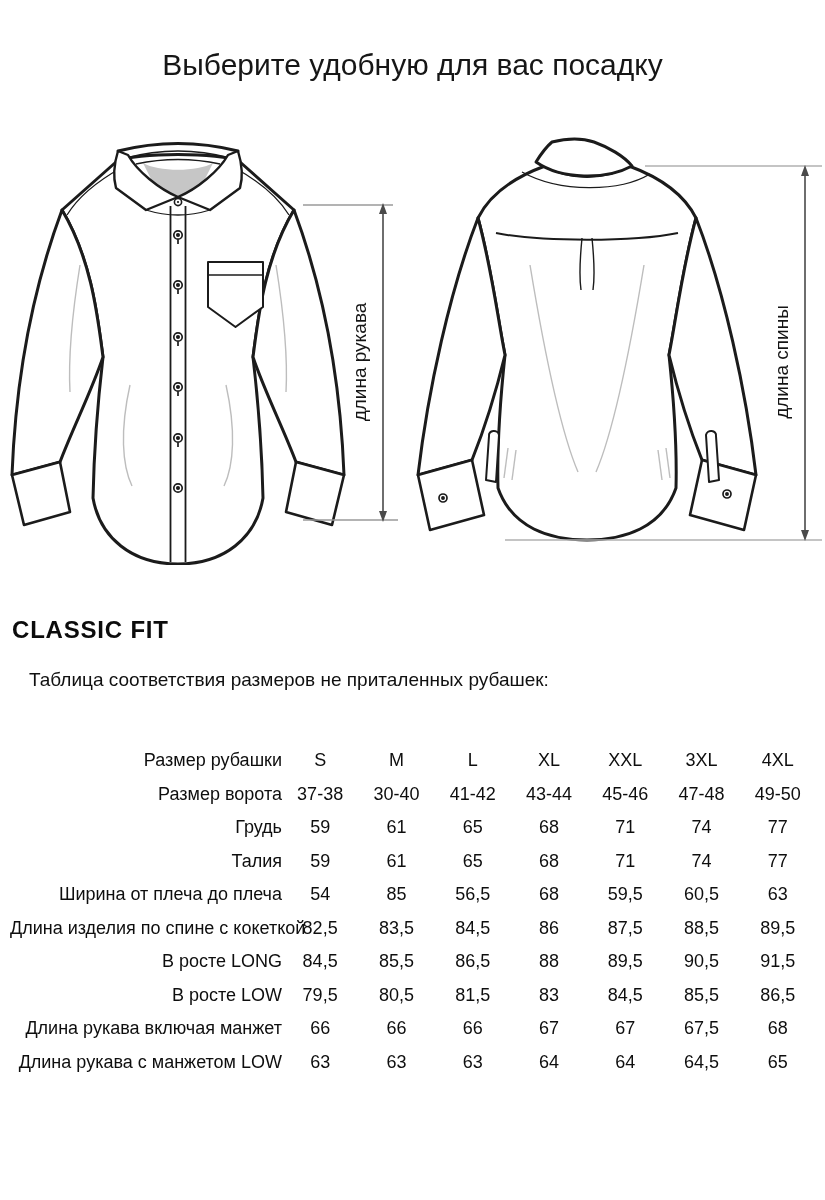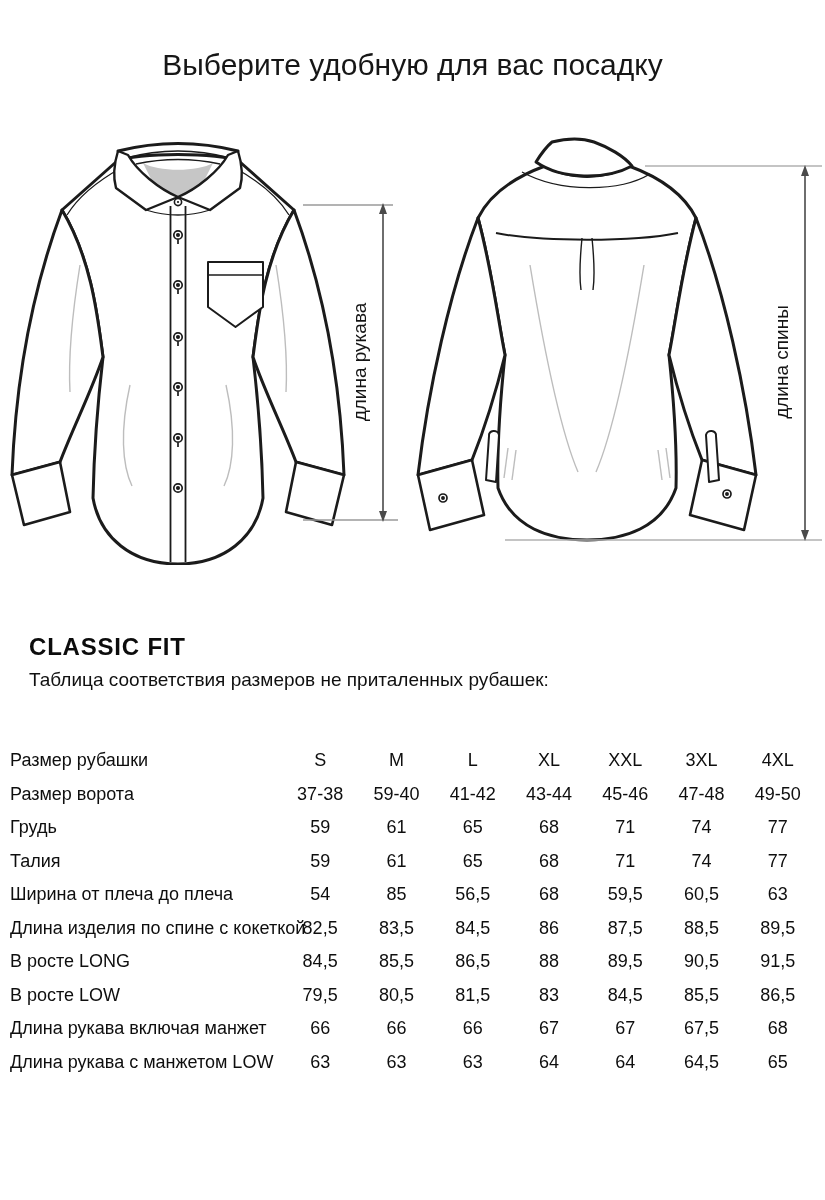--- a/index.html
+++ b/index.html
@@ -8,37 +8,37 @@
     font-family:"Liberation Sans", sans-serif; color:#111; overflow:hidden;
   }
   .page-title {
     position:absolute; top:48px; left:0; width:100%; text-align:center;
     font-size:30px; font-weight:400; color:#161616; margin:0; letter-spacing:0px;
   }
   .shirt { position:absolute; }
   .shirt-front { left:0px; top:130px; width:400px; height:435px; }
   .shirt-back  { left:410px; top:130px; width:415px; height:435px; }
   .section-heading {
-    position:absolute; top:616px; left:12px; margin:17px;
+    position:absolute; top:616px; left:12px; margin:0;
     font-size:24px; font-weight:900; letter-spacing:0.8px; color:#0c0c0c;
   }
   .section-subtitle {
     position:absolute; top:652px; left:12px; margin:17px;
     font-size:19px; font-weight:400; color:#101010;
   }
   table.size-table {
     position:absolute; top:744px; left:10px; width:806px;
     border-collapse:collapse; table-layout:fixed;
     font-size:18px; color:#0e0e0e;
   }
   table.size-table td {
     height:33.5px; padding:0; text-align:center; vertical-align:middle;
     white-space:nowrap; font-weight:400;
   }
-  table.size-table td.row-label { text-align:left; }
+  table.size-table td.row-label { text-align:right; }
   svg text { font-family:"Liberation Sans", sans-serif; }
 </style>
 </head>
 <body>
 
 <div class="canvas">
 
   <h1 class="page-title">Выберите удобную для вас посадку</h1>
 
   <svg class="shirt shirt-front" viewBox="0 0 400 435">
@@ -194,21 +194,21 @@
           <td>M</td>
           <td>L</td>
           <td>XL</td>
           <td>XXL</td>
           <td>3XL</td>
           <td>4XL</td>
         </tr>
         <tr>
           <td class="row-label">Размер ворота</td>
           <td>37-38</td>
-          <td>59-40</td>
+          <td>30-40</td>
           <td>41-42</td>
           <td>43-44</td>
           <td>45-46</td>
           <td>47-48</td>
           <td>49-50</td>
         </tr>
         <tr>
           <td class="row-label">Грудь</td>
           <td>59</td>
           <td>61</td>

